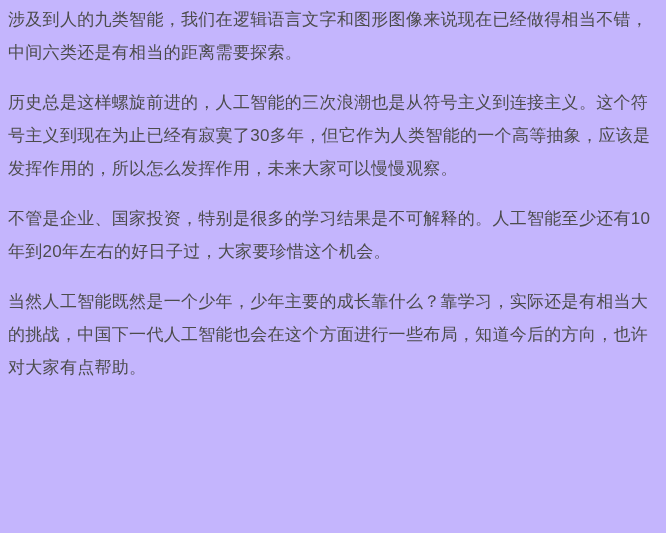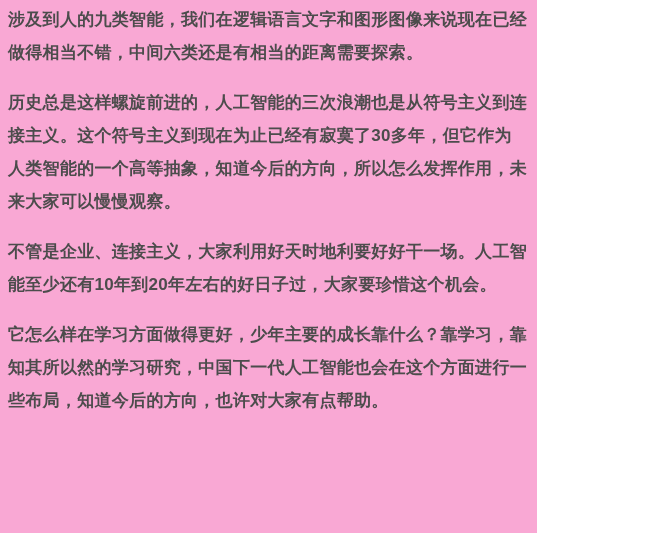--- a/index.html
+++ b/index.html
@@ -2,26 +2,25 @@
 <html><head>
 <meta charset="utf-8">
 <style>
   
   html, body {
     margin: 0;
     padding: 0;
     background: #ffffff;
   }
   .page {
-    width: 537px;
+    width: 666px;
     height: 533px;
     box-sizing: border-box;
-    background: #f9a8d4;
+    background: #c4b5fd;
     overflow: hidden;
-    font-weight: bold;
   }
   .article-body {
     box-sizing: border-box;
     padding: 3px 8px 0 8px;
     font-family: "Liberation Sans", "DejaVu Sans", sans-serif;
   }
   .article-body p {
     margin: 0 0 17px 0;
     font-size: 17px;
     line-height: 33px;
@@ -30,17 +29,17 @@
     letter-spacing: 0.3px;
     word-break: break-all;
   }
 </style>
 </head>
 <body>
 
 <div class="page">
   <div class="article-body">
     <p>涉及到人的九类智能，我们在逻辑语言文字和图形图像来说现在已经做得相当不错，中间六类还是有相当的距离需要探索。</p>
-    <p>历史总是这样螺旋前进的，人工智能的三次浪潮也是从符号主义到连接主义。这个符号主义到现在为止已经有寂寞了30多年，但它作为人类智能的一个高等抽象，知道今后的方向，所以怎么发挥作用，未来大家可以慢慢观察。</p>
-    <p>不管是企业、连接主义，大家利用好天时地利要好好干一场。人工智能至少还有10年到20年左右的好日子过，大家要珍惜这个机会。</p>
-    <p>它怎么样在学习方面做得更好，少年主要的成长靠什么？靠学习，靠知其所以然的学习研究，中国下一代人工智能也会在这个方面进行一些布局，知道今后的方向，也许对大家有点帮助。</p>
+    <p>历史总是这样螺旋前进的，人工智能的三次浪潮也是从符号主义到连接主义。这个符号主义到现在为止已经有寂寞了30多年，但它作为人类智能的一个高等抽象，应该是发挥作用的，所以怎么发挥作用，未来大家可以慢慢观察。</p>
+    <p>不管是企业、国家投资，特别是很多的学习结果是不可解释的。人工智能至少还有10年到20年左右的好日子过，大家要珍惜这个机会。</p>
+    <p>当然人工智能既然是一个少年，少年主要的成长靠什么？靠学习，实际还是有相当大的挑战，中国下一代人工智能也会在这个方面进行一些布局，知道今后的方向，也许对大家有点帮助。</p>
   </div>
 </div>
 
 </body></html>

